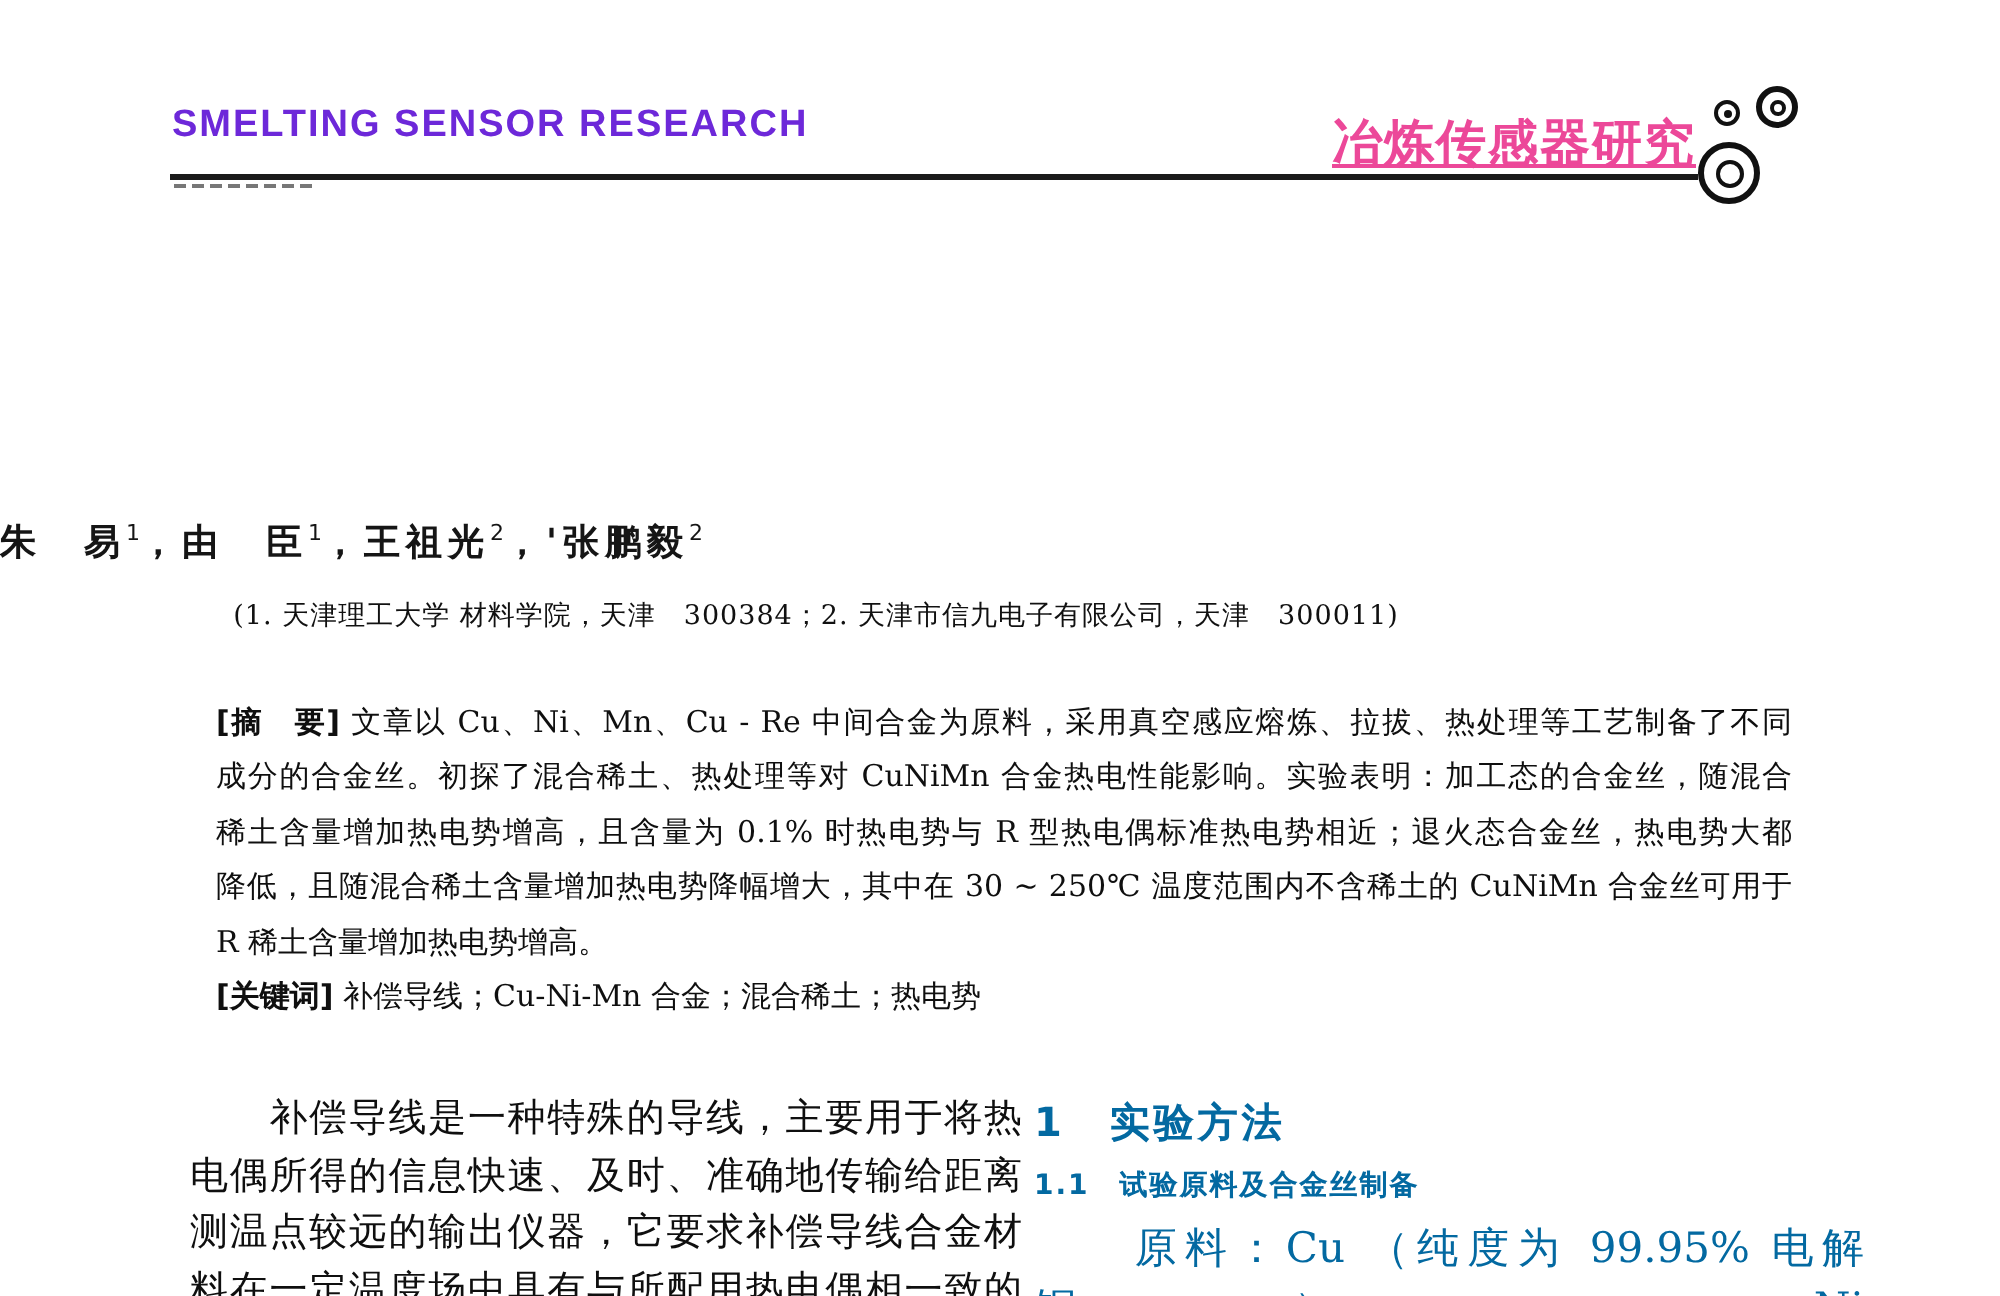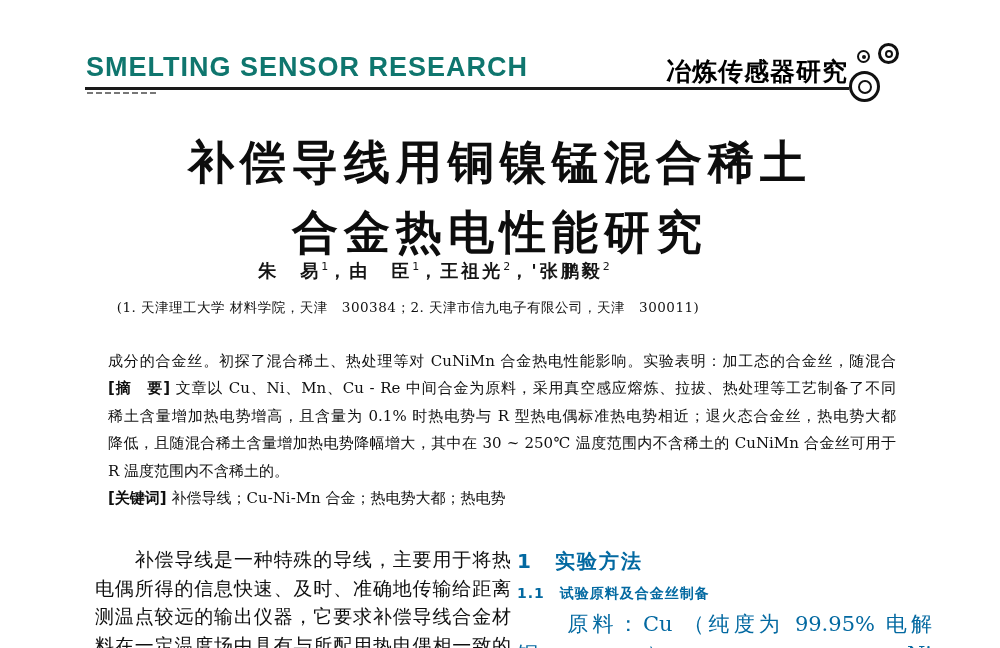--- a/index.html
+++ b/index.html
@@ -5,28 +5,29 @@
   html,body{margin:0;padding:0;background:#e8e8e8;}
   .page{
     position:relative;width:1000px;height:648px;margin:0 auto;
     background:#ffffff;overflow:hidden;color:#151515;
     font-family:"DejaVu Serif", serif;
   }
   
   .hdr-en{
     position:absolute;left:86px;top:52px;
     font-family:"Liberation Sans", sans-serif;
-    font-weight:700;font-size:27px;letter-spacing:1px;color:#0f766e;
+    font-weight:700;font-size:19px;letter-spacing:1px;color:#6d28d9;
     white-space:nowrap;
   }
   .hdr-cn{
     position:absolute;right:152px;top:55px;
     font-family:"DejaVu Sans", sans-serif;
-    font-weight:900;font-size:25px;letter-spacing:1px;color:#000000;
+    font-weight:900;font-size:25px;letter-spacing:1px;color:#ec4899;
     white-space:nowrap;
+    text-decoration:underline;
   }
   .rule{position:absolute;left:85px;top:87px;width:764px;height:3px;background:#1a1a1a;}
   .rule-smudge{
     position:absolute;left:87px;top:92px;width:70px;height:2px;
     background:repeating-linear-gradient(90deg,#777 0 6px,transparent 6px 9px);
   }
   .ring{position:absolute;border-radius:50%;border-style:solid;border-color:#111;
         background:#fff;box-sizing:border-box;display:flex;align-items:center;justify-content:center;}
   .ring-small{left:857px;top:50px;width:13px;height:13px;border-width:2.5px;}
   .ring-small .dot{width:4px;height:4px;border-radius:50%;background:#111;}
@@ -34,21 +35,21 @@
   .ring-medium .in{width:8px;height:8px;border:2px solid #111;border-radius:50%;box-sizing:border-box;}
   .ring-large{left:849px;top:71px;width:31px;height:31px;border-width:3.5px;}
   .ring-large .in{width:14px;height:14px;border:2.5px solid #111;border-radius:50%;box-sizing:border-box;}
   
   .title{
     position:absolute;left:0;top:127px;width:1000px;text-align:center;
     font-weight:700;font-size:46px;letter-spacing:6px;line-height:70px;
     color:#0d0d0d;white-space:nowrap;
   }
   .authors{
-    position:absolute;left:0;top:259px;width:868px;text-align:center;
+    position:absolute;left:0;top:259px;width:868px;
     font-family:"DejaVu Sans", sans-serif;font-weight:700;
     font-size:18px;letter-spacing:3px;white-space:nowrap;
   }
   .authors sup{font-size:11px;font-weight:400;letter-spacing:0;}
   .affil{
     position:absolute;left:0;top:299px;width:816px;text-align:center;
     font-size:13.5px;letter-spacing:0.5px;white-space:nowrap;color:#111;
   }
   
   .abstract{
@@ -90,38 +91,34 @@
   <div class="ring ring-small">
       <div class="dot"></div>
     </div>
   <div class="ring ring-medium">
       <div class="in"></div>
     </div>
   <div class="ring ring-large">
       <div class="in"></div>
     </div>
 
-  <div class="title">
-    <div>补偿导线用铜镍锰混合稀土</div>
-    <div>合金热电性能研究</div>
-  </div>
 
   <div class="authors">
     <span><span>朱　易</span><sup>1</sup></span><span><span>，由　臣</span><sup>1</sup></span><span><span>，王祖光</span><sup>2</sup></span><span><span>，'张鹏毅</span><sup>2</sup></span>
   </div>
 
   <div class="affil">(1. 天津理工大学 材料学院，天津　300384；2. 天津市信九电子有限公司，天津　300011)</div>
 
   <div class="abstract">
+    <div class="abs-line"><span class="lbl">[摘　要]</span> <span>文章以 Cu、Ni、Mn、Cu - Re 中间合金为原料，采用真空感应熔炼、拉拔、热处理等工艺制备了不同</span></div>
     <div class="abs-line">成分的合金丝。初探了混合稀土、热处理等对 CuNiMn 合金热电性能影响。实验表明：加工态的合金丝，随混合</div>
-    <div class="abs-line"><span class="lbl">[摘　要]</span> <span>文章以 Cu、Ni、Mn、Cu - Re 中间合金为原料，采用真空感应熔炼、拉拔、热处理等工艺制备了不同</span></div>
     <div class="abs-line">稀土含量增加热电势增高，且含量为 0.1% 时热电势与 R 型热电偶标准热电势相近；退火态合金丝，热电势大都</div>
     <div class="abs-line">降低，且随混合稀土含量增加热电势降幅增大，其中在 30 ~ 250℃ 温度范围内不含稀土的 CuNiMn 合金丝可用于</div>
-    <div class="abs-line short">R 温度范围内不含稀土的。</div>
-    <div class="abs-line short"><span class="lbl">[关键词]</span> <span>补偿导线；Cu-Ni-Mn 合金；热电势大都；热电势</span></div>
+    <div class="abs-line short">R 稀土含量增加热电势增高。</div>
+    <div class="abs-line short"><span class="lbl">[关键词]</span> <span>补偿导线；Cu-Ni-Mn 合金；混合稀土；热电势</span></div>
   </div>
 
   <div class="col-left">
     <div class="bline">　　补偿导线是一种特殊的导线，主要用于将热</div>
     <div class="bline">电偶所得的信息快速、及时、准确地传输给距离</div>
     <div class="bline">测温点较远的输出仪器，它要求补偿导线合金材</div>
     <div class="bline">料在一定温度场中具有与所配用热电偶相一致的</div>
   </div>
 
   <div class="col-right">

